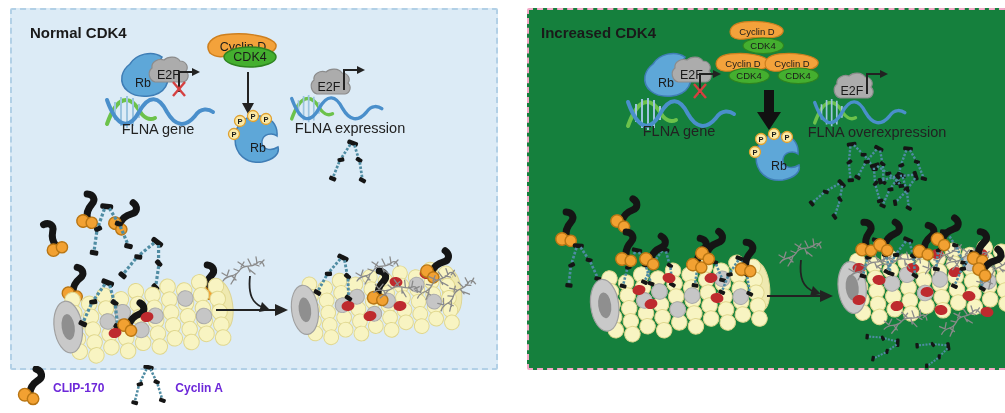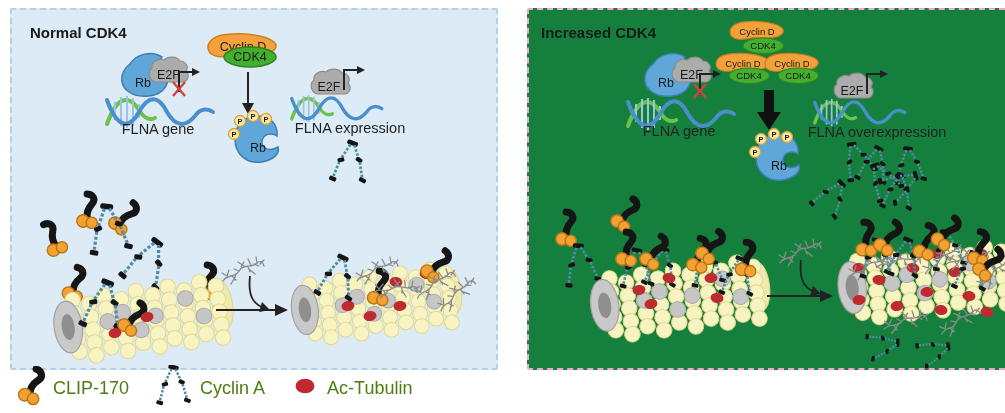--- a/index.html
+++ b/index.html
@@ -12,21 +12,21 @@
   .panel svg{position:absolute;left:0;top:0;}
   svg text{font-family:"Liberation Sans",sans-serif;fill:#1a1a1a;}
   .ptitle{font-weight:bold;font-size:15px;}
   .mol{font-size:12.5px;}
   .molsm{font-size:9.5px;}
   .gene{font-size:14.5px;fill:#222;}
   .pp{font-size:7.5px;font-weight:bold;}
   .legend{position:absolute;left:16px;top:366px;height:44px;display:flex;align-items:center;}
   .legend-item{display:flex;align-items:center;margin-right:26px;}
   .legend-item .licon{display:inline-block;margin-right:8px;}
-  .legend-item .llabel{font-size:18px;color:#4d7c0f;}
+  .legend-item .llabel{font-size:12px;color:#6d28d9;font-weight:bold;}
 </style>
 </head>
 <body>
 
 <div class="canvas">
 
 <svg width="0" height="0" style="position:absolute" aria-hidden="true">
   <defs>
     <g id="clip170">
       <path d="M19,3 C25,5 26,11 21,14 C15,18 13,22 13,27" fill="none" stroke="#151515" stroke-width="7" stroke-linecap="round"></path>
@@ -329,23 +329,15 @@
     <span class="llabel">CLIP-170</span>
   </div>
   <div class="legend-item">
     <span class="licon">
       <svg width="37" height="42" viewBox="0 0 45 53">
             <use href="#filamin"></use>
           </svg>
     </span>
     <span class="llabel">Cyclin A</span>
   </div>
-  <div class="legend-item">
-    <span class="licon">
-      <svg width="28" height="18" viewBox="0 0 28 18">
-            <use href="#acdot" transform="translate(14,9) scale(1.45)"></use>
-          </svg>
-    </span>
-    <span class="llabel">Ac-Tubulin</span>
-  </div>
 </div>
 
 </div>
 
 </body></html>

